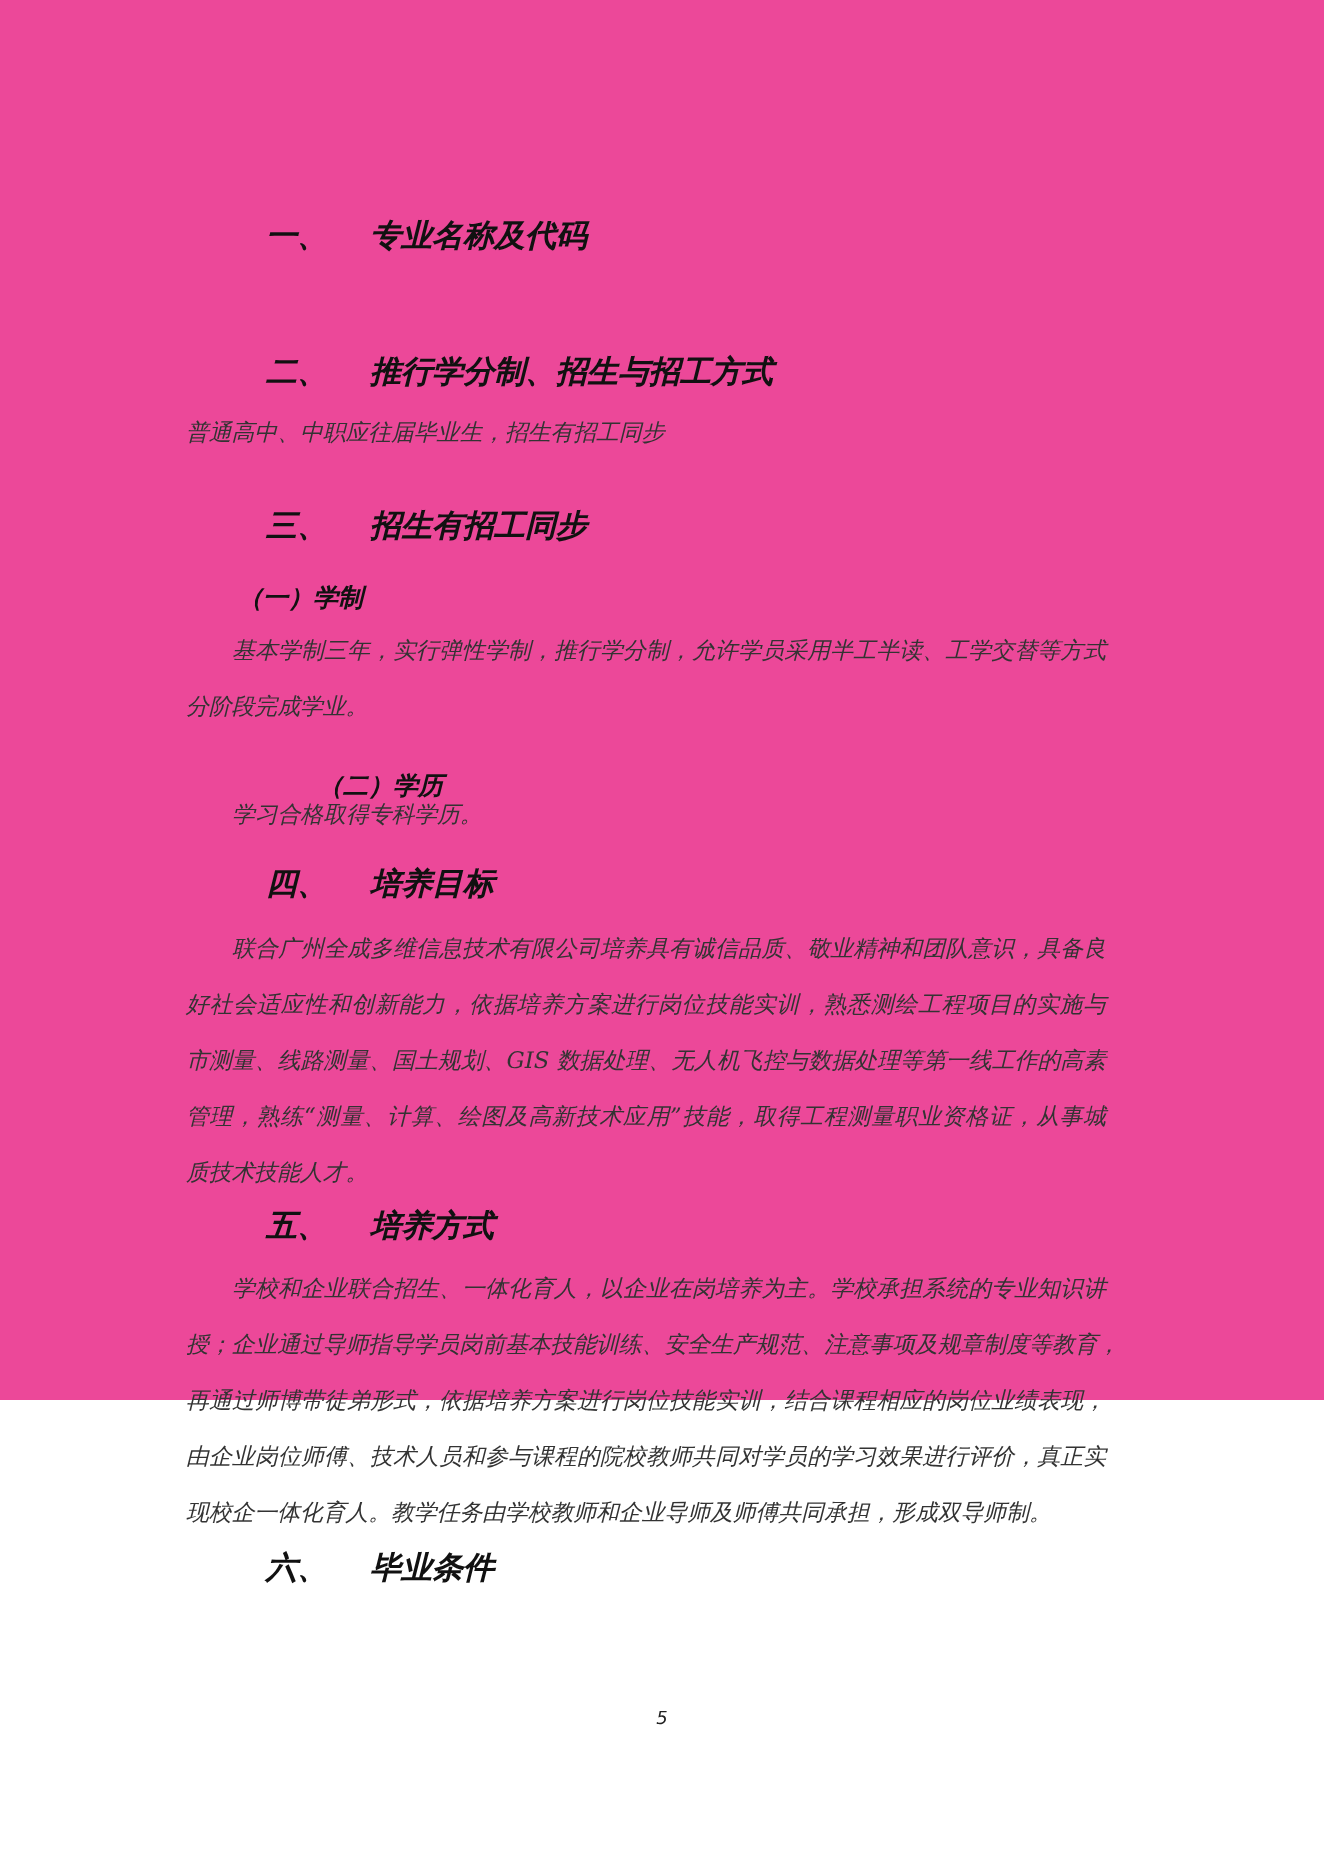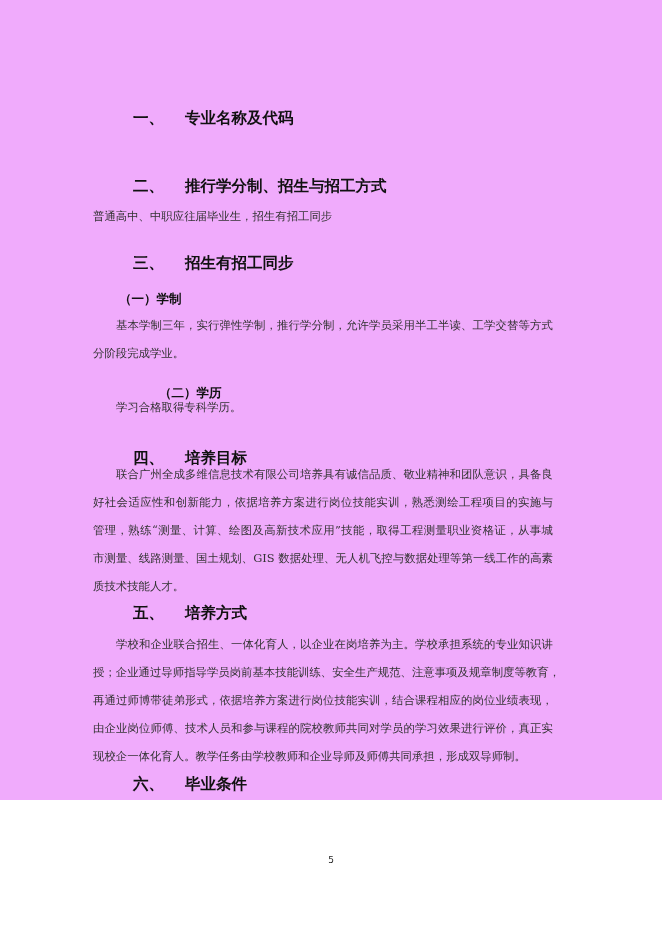--- a/index.html
+++ b/index.html
@@ -1,18 +1,18 @@
 <!DOCTYPE html>
 <html><head>
 <meta charset="utf-8">
 <style>
   html, body { margin: 0; padding: 0; background: #ffffff; }
   body { width: 662px; height: 936px; position: relative; overflow: hidden;
          font-family: "DejaVu Serif", "Liberation Serif", serif; color: #222; }
-  .page { position: absolute; left: 0; top: 0; width: 662px; height: 800px; background: #f0abfc; }
+  .page { position: absolute; left: 0; top: 0; width: 662px; height: 700px; background: #ec4899; font-style: italic; }
   .h1 { position: absolute; left: 133px; font-family: "DejaVu Sans", "Liberation Sans", sans-serif;
         font-weight: bold; font-size: 15.5px; color: #111; white-space: nowrap; }
   .h1 .num { display: inline-block; width: 52px; }
   .h2 { position: absolute; left: 119px; font-family: "DejaVu Sans", "Liberation Sans", sans-serif;
         font-weight: bold; font-size: 12.5px; color: #111; white-space: nowrap; }
   .p { position: absolute; left: 93px; width: 460px; font-size: 11.4px; line-height: 28px;
        color: #333; text-align: justify; }
   .p.indent { text-indent: 23px; }
   .p.single { white-space: nowrap; }
   .line { display: block; text-align: justify; text-align-last: justify; white-space: nowrap; }
@@ -38,28 +38,28 @@
     <span class="num">三、</span><span>招生有招工同步</span>
   </div>
   <div class="h2" style="top:291px;">（一）学制</div>
   <div class="p" style="top:311px;">
     <span class="line" style="padding-left:23px;">基本学制三年，实行弹性学制，推行学分制，允许学员采用半工半读、工学交替等方式</span>
     <span class="line last">分阶段完成学业。</span>
   </div>
   <div class="h2" style="top:385px;margin-left:40px;">（二）学历</div>
   <div class="p single indent" style="top:393px;">学习合格取得专科学历。</div>
 
-  <div class="h1" style="top:432px;margin-top:16px;">
+  <div class="h1" style="top:432px;">
     <span class="num">四、</span><span>培养目标</span>
   </div>
   <div class="p" style="top:460px;">
     <span class="line" style="padding-left:23px;">联合广州全成多维信息技术有限公司培养具有诚信品质、敬业精神和团队意识，具备良</span>
     <span class="line">好社会适应性和创新能力，依据培养方案进行岗位技能实训，熟悉测绘工程项目的实施与</span>
+    <span class="line">市测量、线路测量、国土规划、GIS 数据处理、无人机飞控与数据处理等第一线工作的高素</span>
     <span class="line">管理，熟练“测量、计算、绘图及高新技术应用”技能，取得工程测量职业资格证，从事城</span>
-    <span class="line">市测量、线路测量、国土规划、GIS 数据处理、无人机飞控与数据处理等第一线工作的高素</span>
     <span class="line last">质技术技能人才。</span>
   </div>
 
   <div class="h1" style="top:603px;">
     <span class="num">五、</span><span>培养方式</span>
   </div>
   <div class="p" style="top:630px;">
     <span class="line" style="padding-left:23px;">学校和企业联合招生、一体化育人，以企业在岗培养为主。学校承担系统的专业知识讲</span>
     <span class="line">授；企业通过导师指导学员岗前基本技能训练、安全生产规范、注意事项及规章制度等教育，</span>
     <span class="line">再通过师博带徒弟形式，依据培养方案进行岗位技能实训，结合课程相应的岗位业绩表现，</span>

